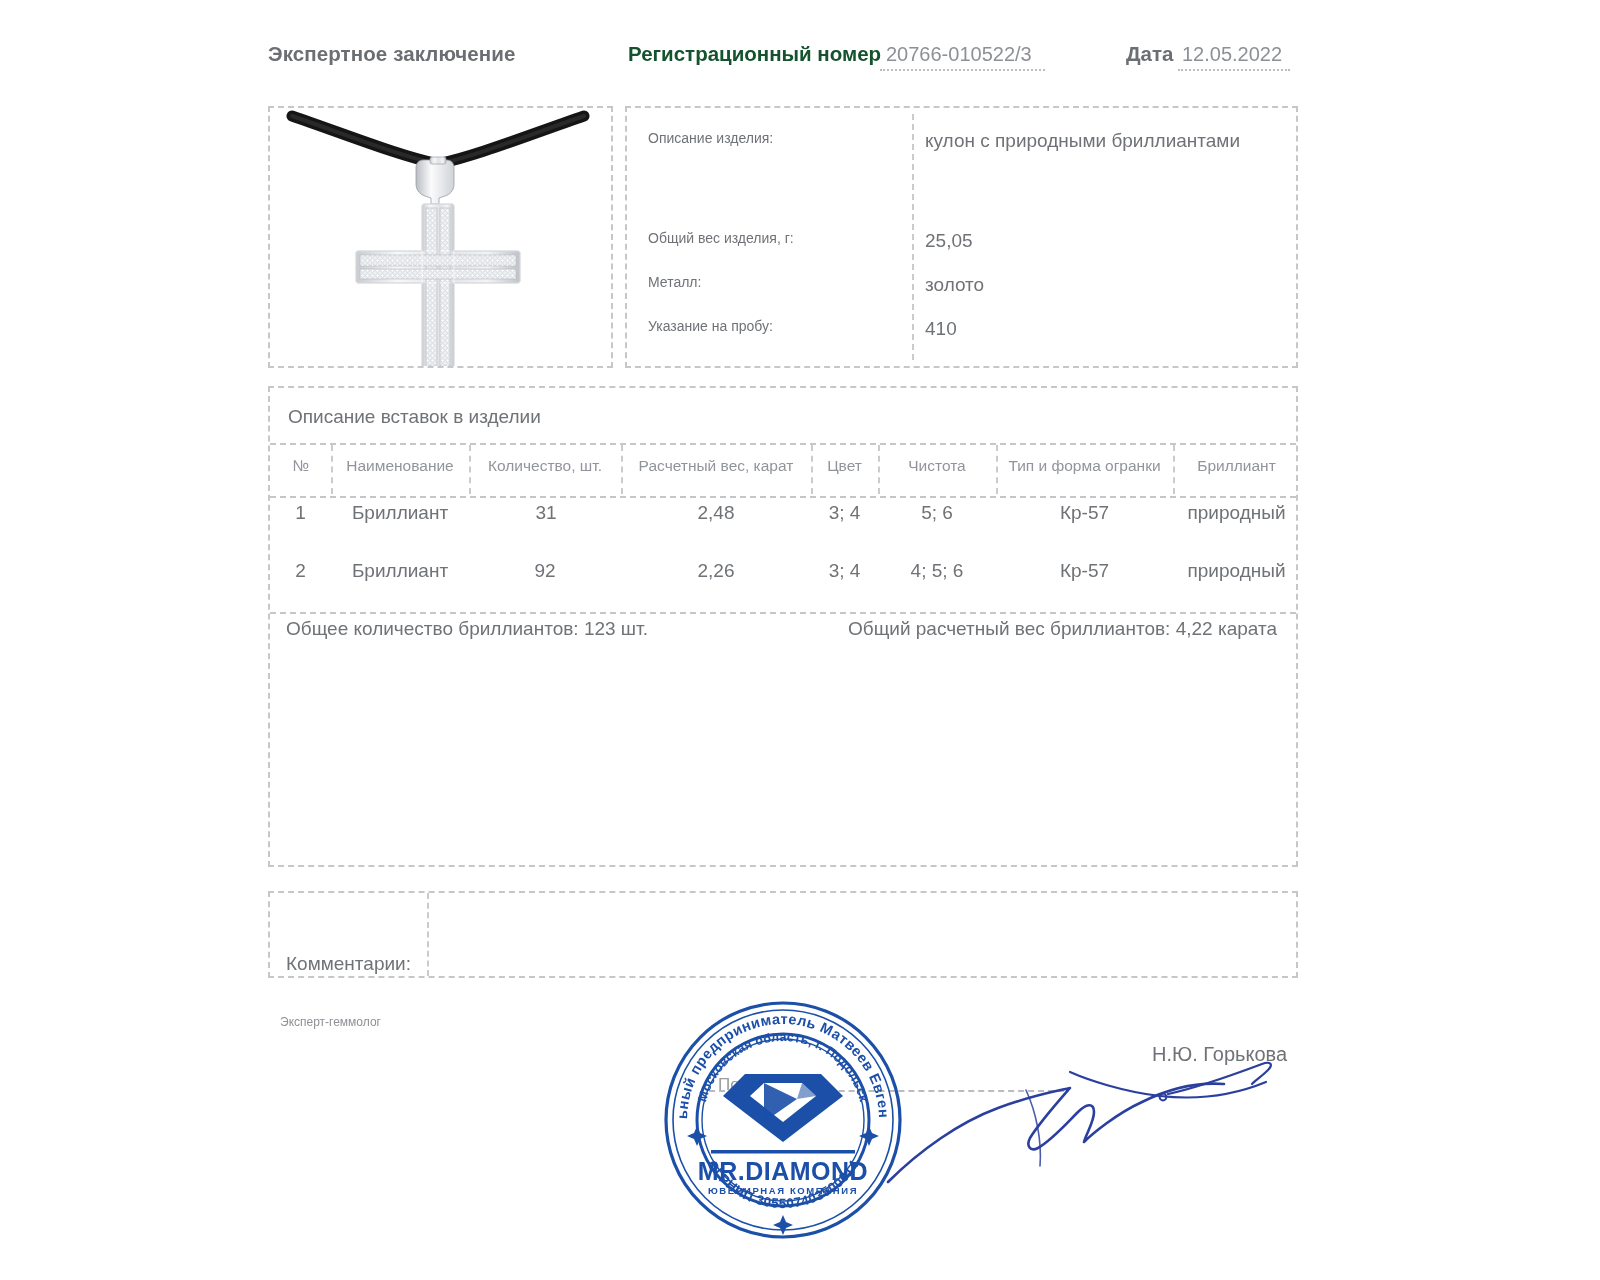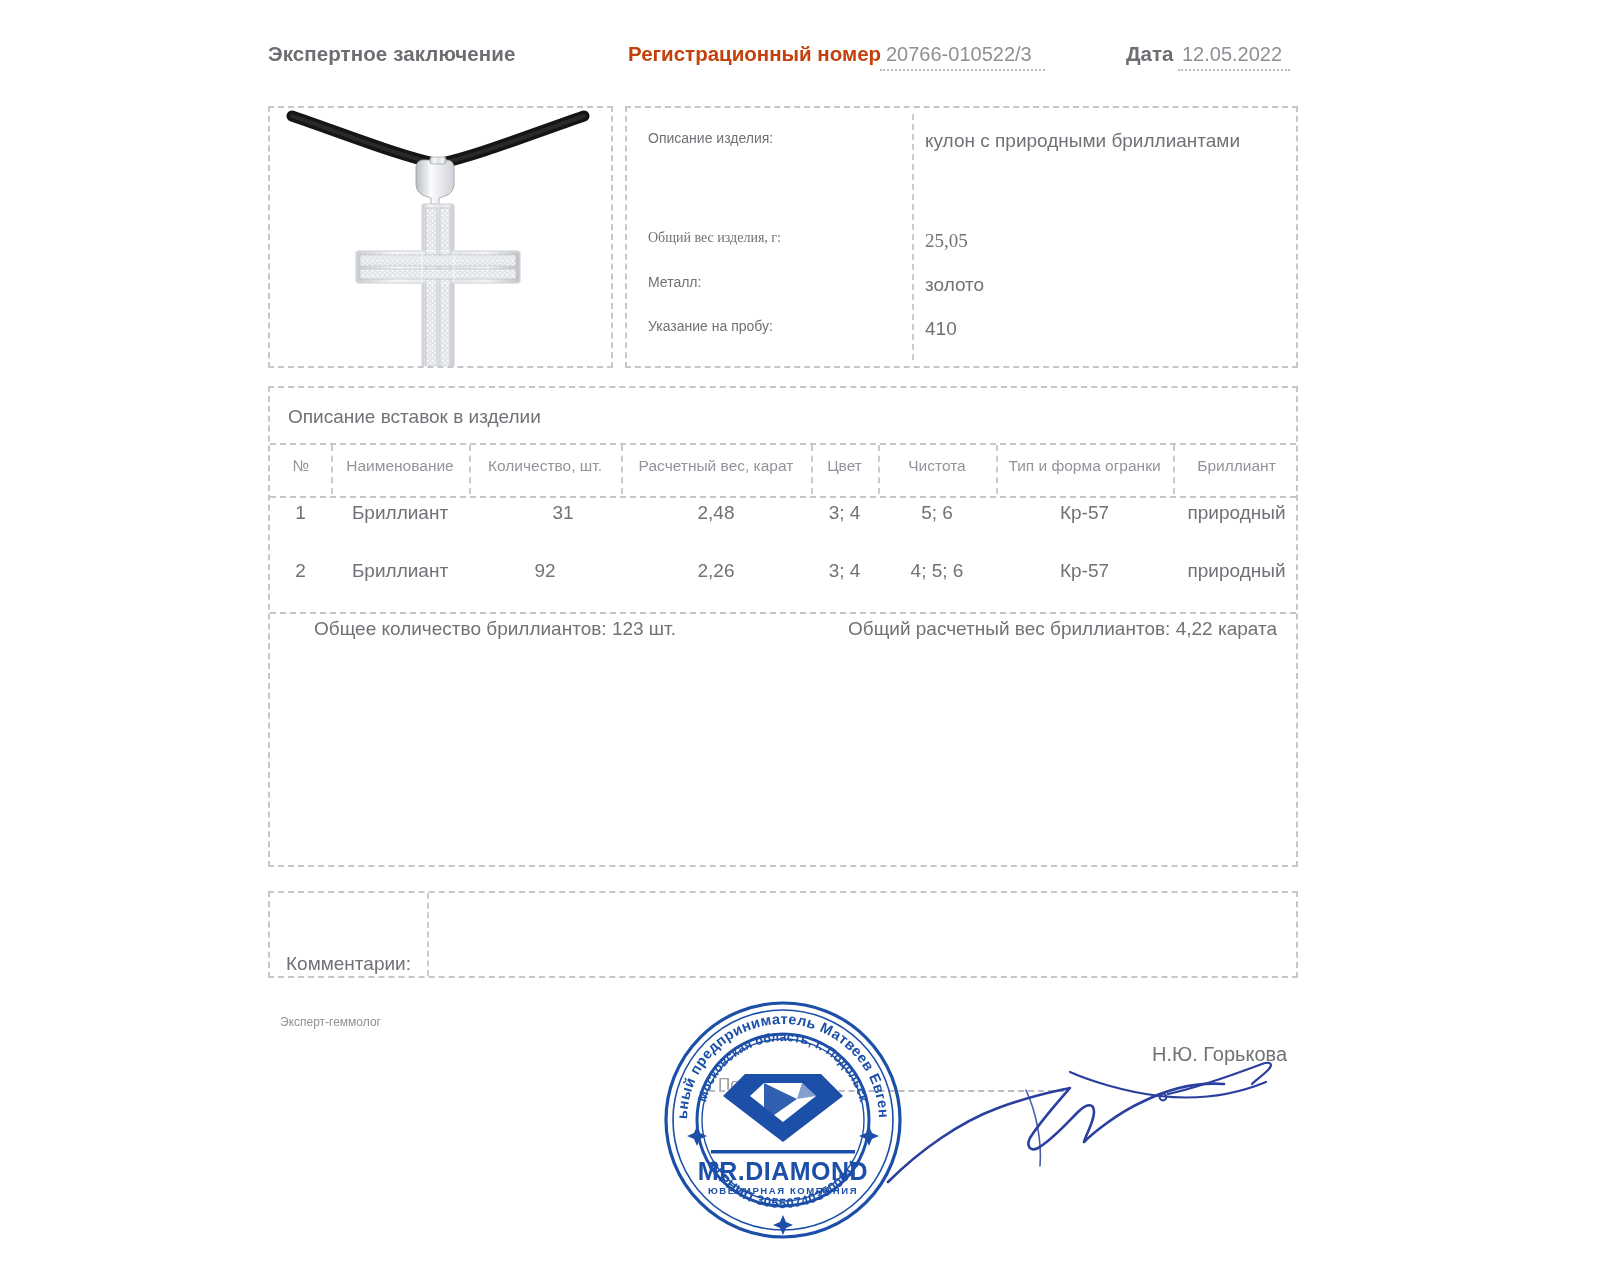--- a/index.html
+++ b/index.html
@@ -18,21 +18,21 @@
 
   
   .hdr { position: absolute; left: 268px; top: 38px; width: 1030px; height: 40px; }
   .hdr-title {
     position: absolute; left: 0; top: 4px;
     font-size: 20.5px; font-weight: bold; color: #6b6e72;
     letter-spacing: .1px; white-space: nowrap;
   }
   .hdr-reg-label {
     position: absolute; left: 360px; top: 4px;
-    font-size: 20.5px; font-weight: bold; color: #c2410c; white-space: nowrap;
+    font-size: 20.5px; font-weight: bold; color: #14532d; white-space: nowrap;
   }
   .hdr-reg-value {
     position: absolute; left: 612px; top: 5px;
     font-size: 20px; color: #8d9095; white-space: nowrap;
     padding: 0 6px 3px 6px;
     border-bottom: 2px dotted #b9bcc0;
     min-width: 165px; text-align: left;
   }
   .hdr-date-label {
     position: absolute; left: 858px; top: 4px;
@@ -58,21 +58,21 @@
   .photo-inner { position: absolute; left: 0; top: 0; width: 100%; height: 100%; overflow: hidden; }
 
   
   #info-box { left: 625px; top: 106px; width: 673px; height: 262px; }
   .info-divider {
     position: absolute; left: 285px; top: 6px; bottom: 6px;
     border-left: 2px dashed #c9cbce;
   }
   .info-label { position: absolute; left: 21px; font-size: 14px; color: #6f7276; white-space: nowrap; }
   .info-value { position: absolute; left: 298px; font-size: 19px; color: #6f7276; white-space: nowrap; }
-  .r1 { top: 22px; }  .r2 { top: 122px; font-family: Liberation Serif, serif; } .r3 { top: 166px; } .r4 { top: 210px; }
+  .r1 { top: 22px; }  .r2 { top: 122px; } .r3 { top: 166px; } .r4 { top: 210px; }
 
   
   #table-box { left: 268px; top: 386px; width: 1030px; height: 481px; }
   .tbl-title {
     position: absolute; left: 18px; top: 18px;
     font-size: 19px; color: #6f7276; white-space: nowrap;
   }
   .tbl-hline {
     position: absolute; left: 0; right: 0;
     border-top: 2px dashed #c5c7ca; height: 0;
@@ -88,21 +88,21 @@
     position: absolute; text-align: center; white-space: nowrap;
     font-size: 15.5px; color: #8a8d91;
   }
   .thead-cell { top: 69px; font-size: 15.5px; color: #9396 9a; color:#91949a; }
   .tcell { font-size: 19px; color: #6f7276; }
   .row1 { top: 114px; }
   .row2 { top: 172px; }
   .tbl-total {
     position: absolute; font-size: 19px; color: #6f7276; white-space: nowrap; top: 230px;
   }
-  #total-count { left: 16px; margin-left: 28px; }
+  #total-count { left: 16px; }
   #total-weight { left: 578px; }
 
   
   #comments-box { left: 268px; top: 891px; width: 1030px; height: 87px; }
   .comments-divider { position: absolute; left: 157px; top: 0; bottom: 0; border-left: 2px dashed #c9cbce; }
   .comments-label { position: absolute; left: 16px; top: 12px; font-size: 19px; color: #6f7276; white-space: nowrap; margin-top: 48px; }
 
   
   .footer { position: absolute; left: 268px; top: 1005px; width: 1030px; height: 230px; }
   .expert-title {
@@ -226,21 +226,21 @@
     <div class="thead-cell" style="left:61px;  width:138px">Наименование</div>
     <div class="thead-cell" style="left:199px; width:152px">Количество, шт.</div>
     <div class="thead-cell" style="left:351px; width:190px">Расчетный вес, карат</div>
     <div class="thead-cell" style="left:541px; width:67px">Цвет</div>
     <div class="thead-cell" style="left:608px; width:118px">Чистота</div>
     <div class="thead-cell" style="left:726px; width:177px">Тип и форма огранки</div>
     <div class="thead-cell" style="left:903px; width:127px">Бриллиант</div>
 
     <div class="tcell row1" style="left:0px;   width:61px">1</div>
     <div class="tcell row1" style="left:61px;  width:138px">Бриллиант</div>
-    <div class="tcell row1" style="left:217px; width:152px">31</div>
+    <div class="tcell row1" style="left:200px; width:152px">31</div>
     <div class="tcell row1" style="left:351px; width:190px">2,48</div>
     <div class="tcell row1" style="left:541px; width:67px">3; 4</div>
     <div class="tcell row1" style="left:608px; width:118px">5; 6</div>
     <div class="tcell row1" style="left:726px; width:177px">Кр-57</div>
     <div class="tcell row1" style="left:903px; width:127px">природный</div>
 
     <div class="tcell row2" style="left:0px;   width:61px">2</div>
     <div class="tcell row2" style="left:61px;  width:138px">Бриллиант</div>
     <div class="tcell row2" style="left:199px; width:152px">92</div>
     <div class="tcell row2" style="left:351px; width:190px">2,26</div>

